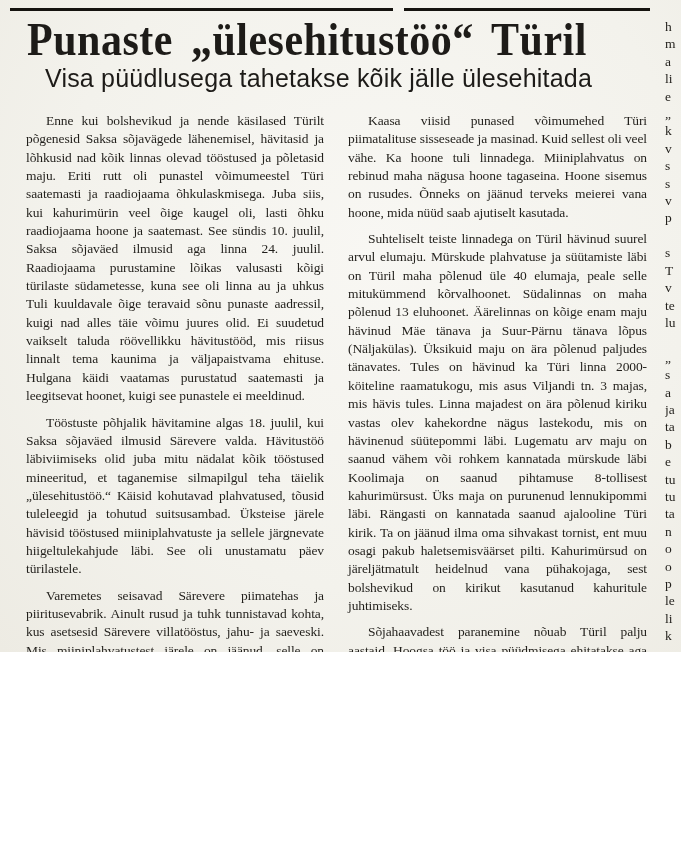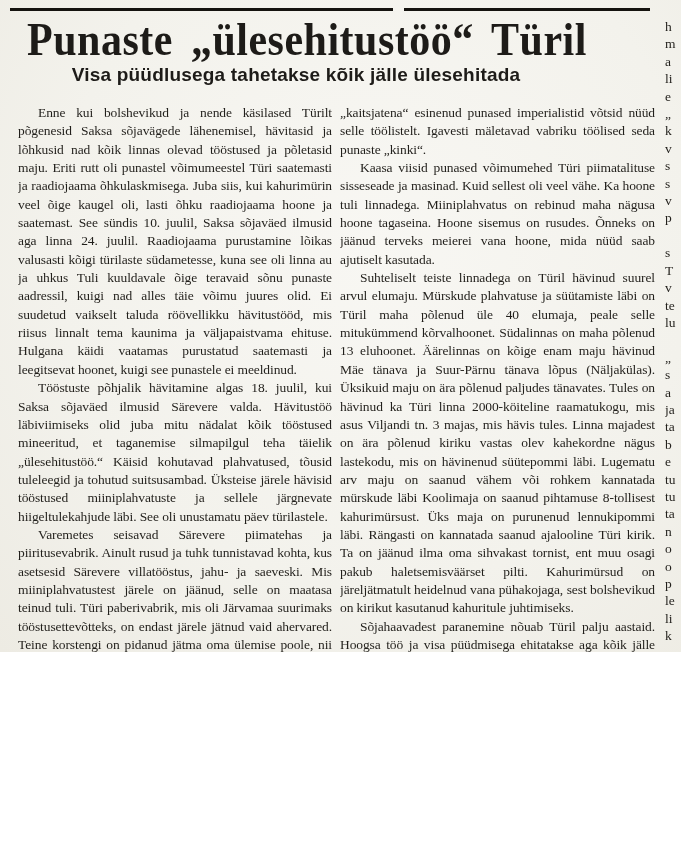--- a/index.html
+++ b/index.html
@@ -13,33 +13,33 @@
   }
   .rule{position:absolute;height:3px;background:#15130f;}
   .headline{
     position:absolute;left:0;top:13px;width:614px;
     text-align:center;font-size:42px;font-weight:bold;
     white-space:nowrap;word-spacing:7px;letter-spacing:.5px;
     transform:scaleY(1.10);transform-origin:top center;
   }
   .subtitle{
     position:absolute;left:0;top:64px;width:592px;
-    text-align:center;font-size:19px;font-weight:bold;
+    text-align:right;font-size:25px;font-weight:normal;
     font-family:"Liberation Sans", sans-serif;
     white-space:nowrap;letter-spacing:.2px;
   }
   .col{
     position:absolute;top:104px;height:716px;overflow:hidden;
     text-align:justify;
     font-size:13.5px;line-height:18.35px;letter-spacing:-0.1px;
     color:#211f1b;
   }
   .col-left{left:18px;width:314px;}
   .col-right{left:340px;width:315px;}
-  .col p{margin:0;text-indent:20px;}
+  .col p{margin:8px;text-indent:20px;}
   .col p.no-indent{text-indent:0;}
   .edge-fragments{
     position:absolute;left:665px;top:18px;width:16px;height:690px;
     overflow:hidden;white-space:pre-line;
     font-size:13.5px;line-height:17.4px;color:#211f1b;
   }
   .photo-edge{position:absolute;left:672px;width:9px;background:#17140e;}
   .pe-line{top:695px;height:4px;}
   .pe-a{top:704px;height:53px;}
   .pe-b{top:762px;height:68px;}
@@ -64,21 +64,20 @@
 
   <div class="subtitle">Visa püüdlusega tahetakse kõik jälle ülesehitada</div>
 
   <div class="col col-left">
     <p>Enne kui bolshevikud ja nende käsilased Türilt põgenesid Saksa sõjavägede lähenemisel, hävitasid ja lõhkusid nad kõik linnas olevad tööstused ja põletasid maju. Eriti rutt oli punastel võimumeestel Türi saatemasti ja raadiojaama õhkulaskmisega. Juba siis, kui kahurimürin veel õige kaugel oli, lasti õhku raadiojaama hoone ja saatemast. See sündis 10. juulil, Saksa sõjaväed ilmusid aga linna 24. juulil. Raadiojaama purustamine lõikas valusasti kõigi türilaste südametesse, kuna see oli linna au ja uhkus Tuli kuuldavale õige teravaid sõnu punaste aadressil, kuigi nad alles täie võimu juures olid. Ei suudetud vaikselt taluda röövellikku hävitustööd, mis riisus linnalt tema kaunima ja väljapaistvama ehituse. Hulgana käidi vaatamas purustatud saatemasti ja leegitsevat hoonet, kuigi see punastele ei meeldinud.</p>
     <p>Tööstuste põhjalik hävitamine algas 18. juulil, kui Saksa sõjaväed ilmusid Särevere valda. Hävitustöö läbiviimiseks olid juba mitu nädalat kõik tööstused mineeritud, et taganemise silmapilgul teha täielik „ülesehitustöö.“ Käisid kohutavad plahvatused, tõusid tuleleegid ja tohutud suitsusambad. Üksteise järele hävisid tööstused miiniplahvatuste ja sellele järgnevate hiigeltulekahjude läbi. See oli unustamatu päev türilastele.</p>
     <p>Varemetes seisavad Särevere piimatehas ja piiritusevabrik. Ainult rusud ja tuhk tunnistavad kohta, kus asetsesid Särevere villatööstus, jahu- ja saeveski. Mis miiniplahvatustest järele on jäänud, selle on maatasa teinud tuli. Türi paberivabrik, mis oli Järvamaa suurimaks tööstusettevõtteks, on endast järele jätnud vaid ahervared. Teine korstengi on pidanud jätma oma ülemise poole, nii et püsti on vaid poolteist korstent. Terveks on jäänud ainult katlamaja osa. Kogu suur puuhoov on lagedaks põlenud. Tuli lõõmas siin mitu päeva. Täielikult on hävitatud vabrik, mis on pannud aluse Türi linna arengule — 40 aastat on see vabrik annud Türi töölistele tööd ja leiba. Tööliste</p>
   </div>
 
   <div class="col col-right">
-    <p class="no-indent">„kaitsjatena“ esinenud punased imperialistid võtsid nüüd selle töölistelt. Igavesti mäletavad vabriku töölised seda punaste „kinki“.</p>
     <p>Kaasa viisid punased võimumehed Türi piimatalituse sisseseade ja masinad. Kuid sellest oli veel vähe. Ka hoone tuli linnadega. Miiniplahvatus on rebinud maha nägusa hoone tagaseina. Hoone sisemus on rusudes. Õnneks on jäänud terveks meierei vana hoone, mida nüüd saab ajutiselt kasutada.</p>
     <p>Suhteliselt teiste linnadega on Türil hävinud suurel arvul elumaju. Mürskude plahvatuse ja süütamiste läbi on Türil maha põlenud üle 40 elumaja, peale selle mitukümmend kõrvalhoonet. Südalinnas on maha põlenud 13 eluhoonet. Äärelinnas on kõige enam maju hävinud Mäe tänava ja Suur-Pärnu tänava lõpus (Näljakülas). Üksikuid maju on ära põlenud paljudes tänavates. Tules on hävinud ka Türi linna 2000-köiteline raamatukogu, mis asus Viljandi tn. 3 majas, mis hävis tules. Linna majadest on ära põlenud kiriku vastas olev kahekordne nägus lastekodu, mis on hävinenud süütepommi läbi. Lugematu arv maju on saanud vähem või rohkem kannatada mürskude läbi Koolimaja on saanud pihtamuse 8-tollisest kahurimürsust. Üks maja on purunenud lennukipommi läbi. Rängasti on kannatada saanud ajalooline Türi kirik. Ta on jäänud ilma oma sihvakast tornist, ent muu osagi pakub haletsemisväärset pilti. Kahurimürsud on järeljätmatult heidelnud vana pühakojaga, sest bolshevikud on kirikut kasutanud kahuritule juhtimiseks.</p>
     <p>Sõjahaavadest paranemine nõuab Türil palju aastaid. Hoogsa töö ja visa püüdmisega ehitatakse aga kõik jälle uuesti üles.</p>
   </div>
 
   <div class="edge-fragments">h
 m
 a
 li
 e

